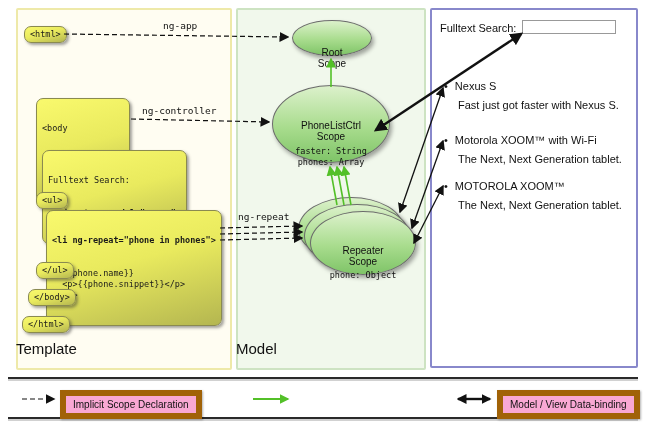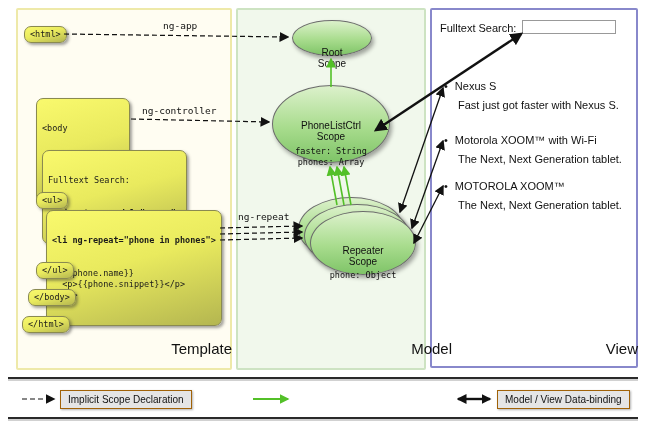--- a/index.html
+++ b/index.html
@@ -4,21 +4,21 @@
 <style>
   * { margin:0; padding:0; box-sizing:border-box; }
   html,body { background:#fff; font-family:"Liberation Sans", sans-serif; }
   .canvas { position:relative; width:645px; height:425px; background:#fff; overflow:hidden; }
 
   .panel { position:absolute; border-radius:2px; z-index:1; }
   .panel-template { left:16px; top:8px; width:216px; height:362px; background:#fffdf2; border:2px solid #eee9a9; }
   .panel-model    { left:236px; top:8px; width:190px; height:362px; background:#f1f8ec; border:2px solid #cde3c2; }
   .panel-view     { left:430px; top:8px; width:208px; height:360px; background:#ffffff; border:2px solid #8888cb; }
 
-  .panel-label { position:absolute; text-align:right; font-size:15px; color:#111; z-index:2;padding-left:35px; }
+  .panel-label { position:absolute; text-align:left; font-size:15px; color:#111; z-index:2; }
 
   .code-box { position:absolute; z-index:2;
     background:linear-gradient(165deg,#f9f96d 0%, #e9ea5e 45%, #b4b650 100%);
     border:1px solid #8a8a50; border-radius:7px;
     box-shadow:2px 2px 3px rgba(50,50,50,.45);
     padding:2px 5px; font:8.5px/1.3 "DejaVu Sans Mono", monospace;
     color:#1a1a1a; white-space:pre; }
   .cb-line { display:block; white-space:pre; }
   .b { font-weight:bold; }
 
@@ -36,21 +36,21 @@
   .view-search-input { position:absolute; z-index:2; width:94px; height:14px;
     border:1px solid #999; background:#fff; font-size:10px; padding:0 2px; }
 
   .v-item { position:absolute; left:444px; width:190px; z-index:2; font-size:11px; color:#111; }
   .v-title { display:flex; gap:7px; line-height:13px; }
   .v-desc { margin-top:6px; padding-left:14px; line-height:13px; }
 
   .separator { position:absolute; left:8px; width:630px; height:2px; background:#2a2a2a;
     box-shadow:0 2px 0 rgba(0,0,0,.18); z-index:1; }
 
-  .legend-box { position:absolute; z-index:2; background:#e5e5e5; border:1px solid #a16207;
+  .legend-box { position:absolute; z-index:2; background:#f9a8d4; border:6px solid #a16207;
     box-shadow:1px 1px 2px rgba(0,0,0,.3); padding:3px 7px; font-size:10px; color:#111; }
 
   svg.arrows { position:absolute; left:0; top:0; width:645px; height:425px; z-index:5; pointer-events:none; }
   .dash  { stroke:#111; stroke-width:1.2; stroke-dasharray:5 3; }
   .green  { stroke:#53c028; stroke-width:1.6; }
   .green2 { stroke:#53c028; stroke-width:2.2; }
   .bind  { stroke:#111; stroke-width:2.4; }
   .bind2 { stroke:#111; stroke-width:1.3; }
 </style>
 </head>
@@ -130,21 +130,20 @@
   <div class="v-item" style="top:180px">
     <div class="v-title">
       <span>•</span>
       <span>MOTOROLA XOOM™</span>
     </div>
     <div class="v-desc">The Next, Next Generation tablet.</div>
   </div>
 
   <div class="panel-label" style="left:16px;top:340px;width:216px">Template</div>
   <div class="panel-label" style="left:236px;top:340px;width:216px">Model</div>
-  <div class="panel-label" style="left:430px;top:340px;width:208px">View</div>
 
   <svg class="arrows">
     <defs>
       <marker id="ab" markerUnits="userSpaceOnUse" markerWidth="10" markerHeight="10" viewBox="0 0 10 10" refX="8.5" refY="5" orient="auto-start-reverse">
         <path d="M0,0 L10,5 L0,10 z" fill="#111"></path>
       </marker>
       <marker id="ag" markerUnits="userSpaceOnUse" markerWidth="10" markerHeight="10" viewBox="0 0 10 10" refX="8.5" refY="5" orient="auto-start-reverse">
         <path d="M0,0 L10,5 L0,10 z" fill="#53c028"></path>
       </marker>
       <marker id="abig" markerUnits="userSpaceOnUse" markerWidth="13" markerHeight="13" viewBox="0 0 10 10" refX="8" refY="5" orient="auto-start-reverse">

